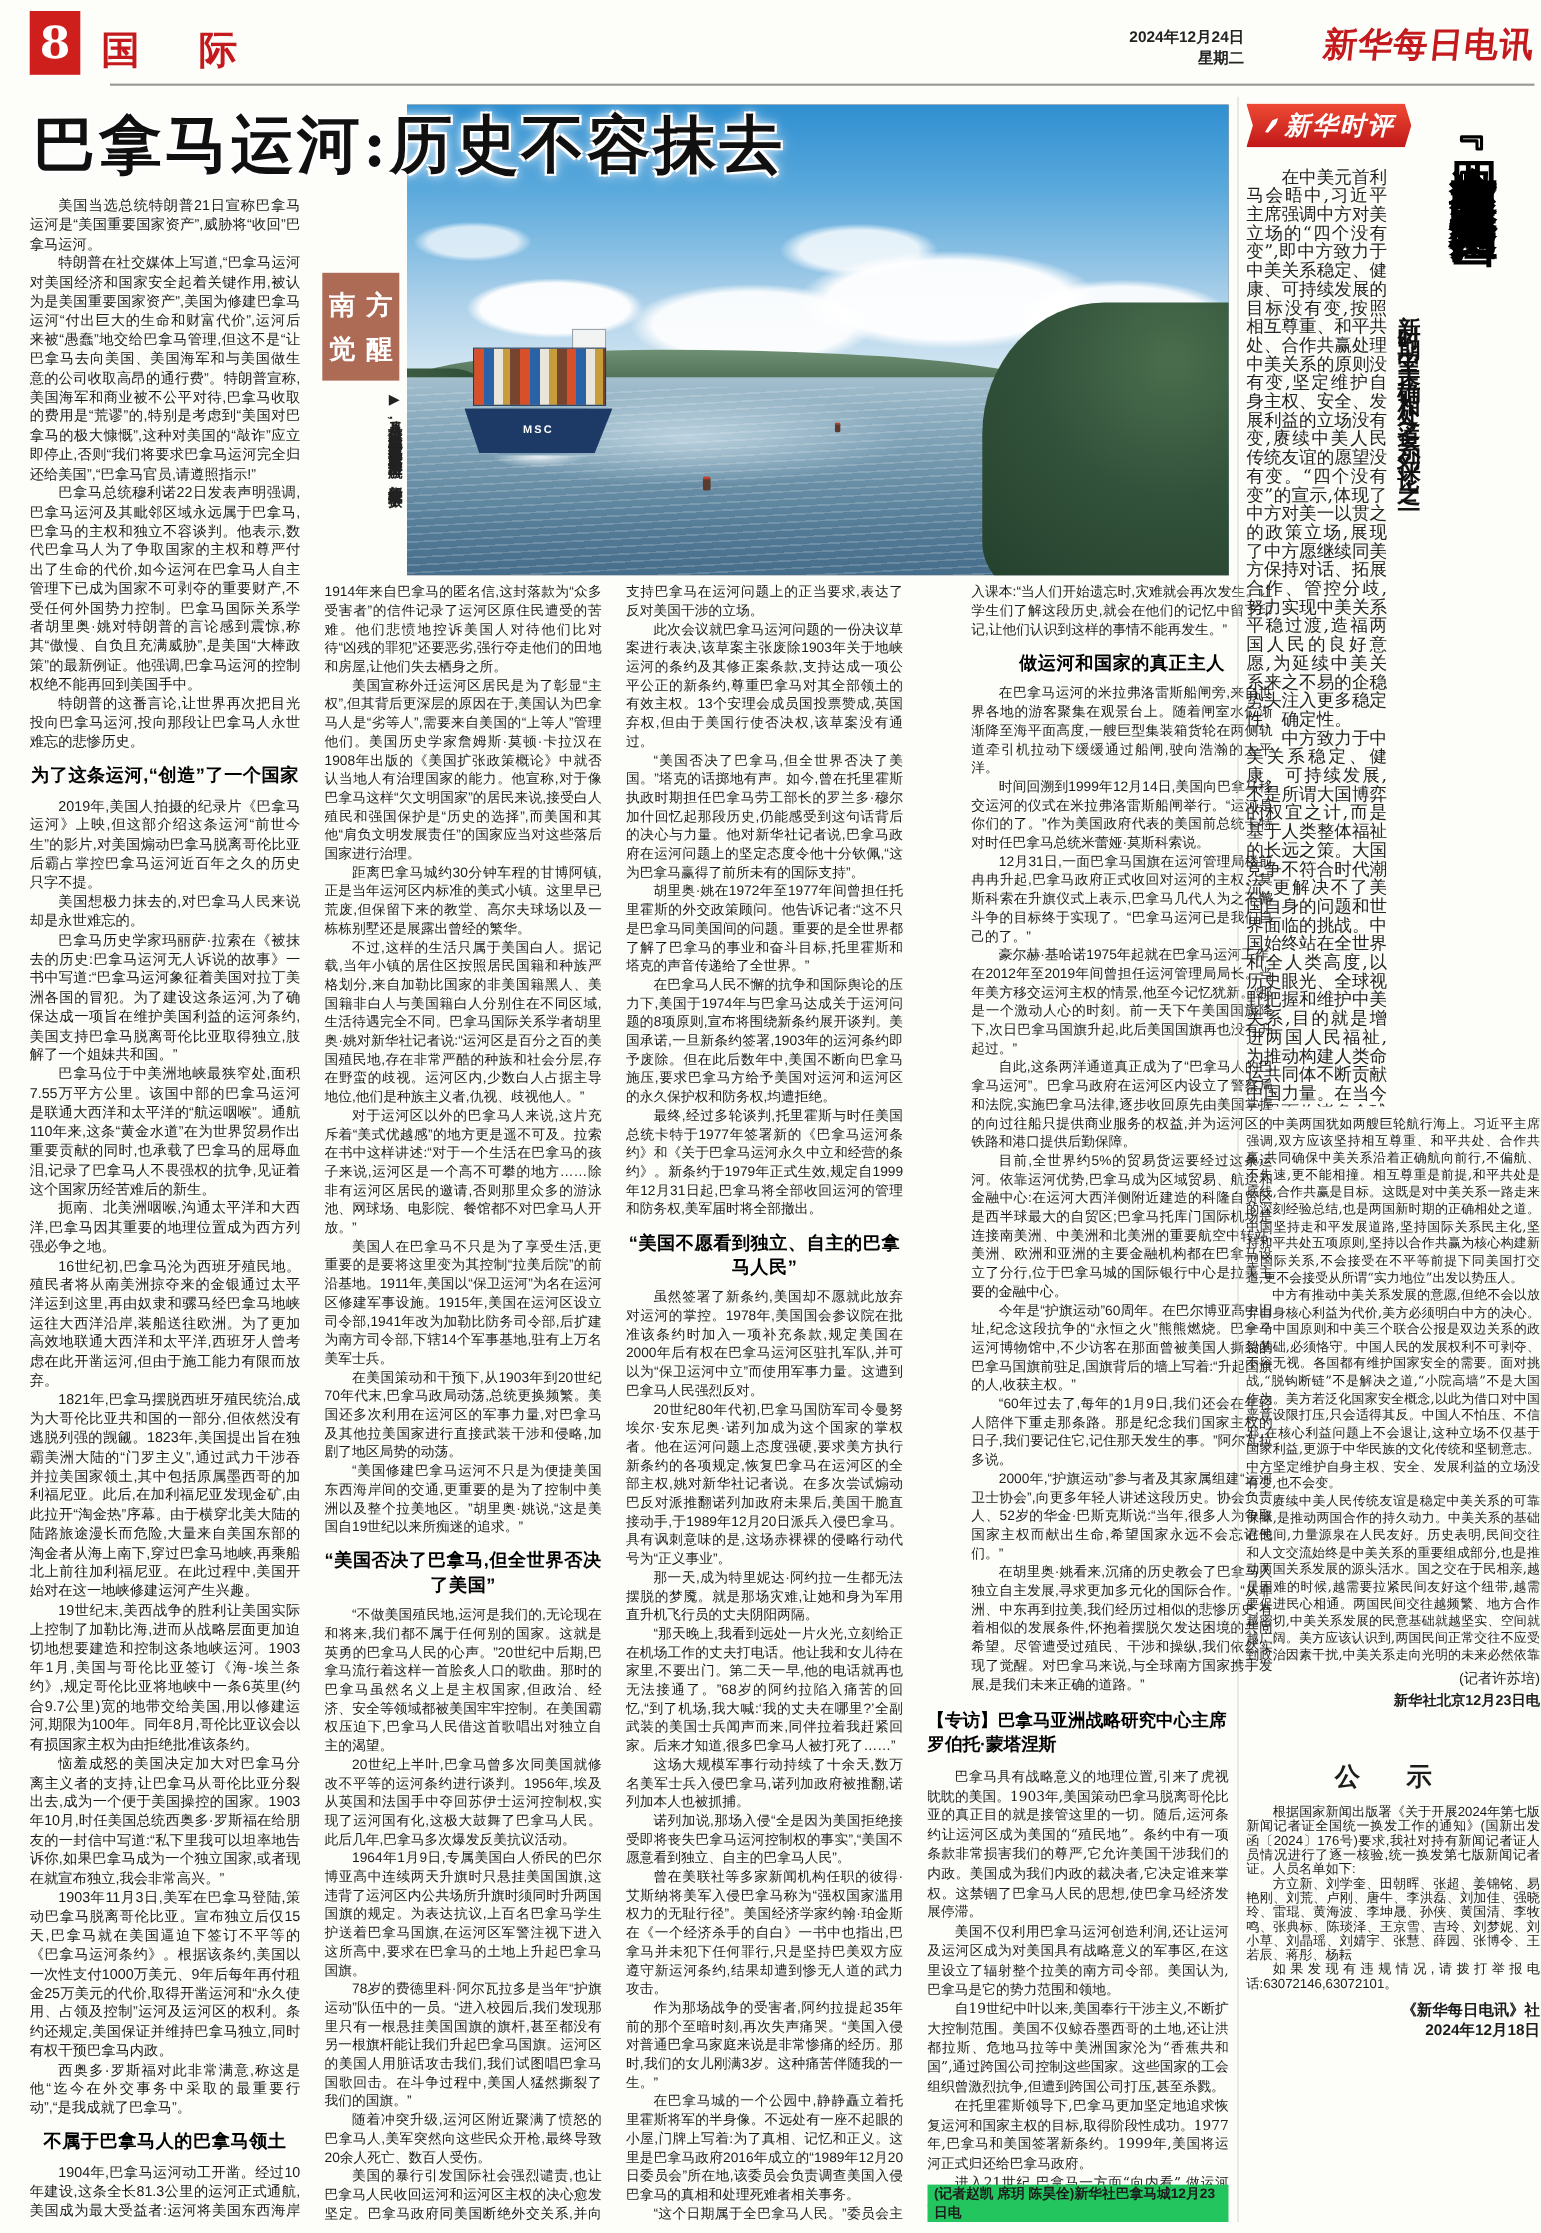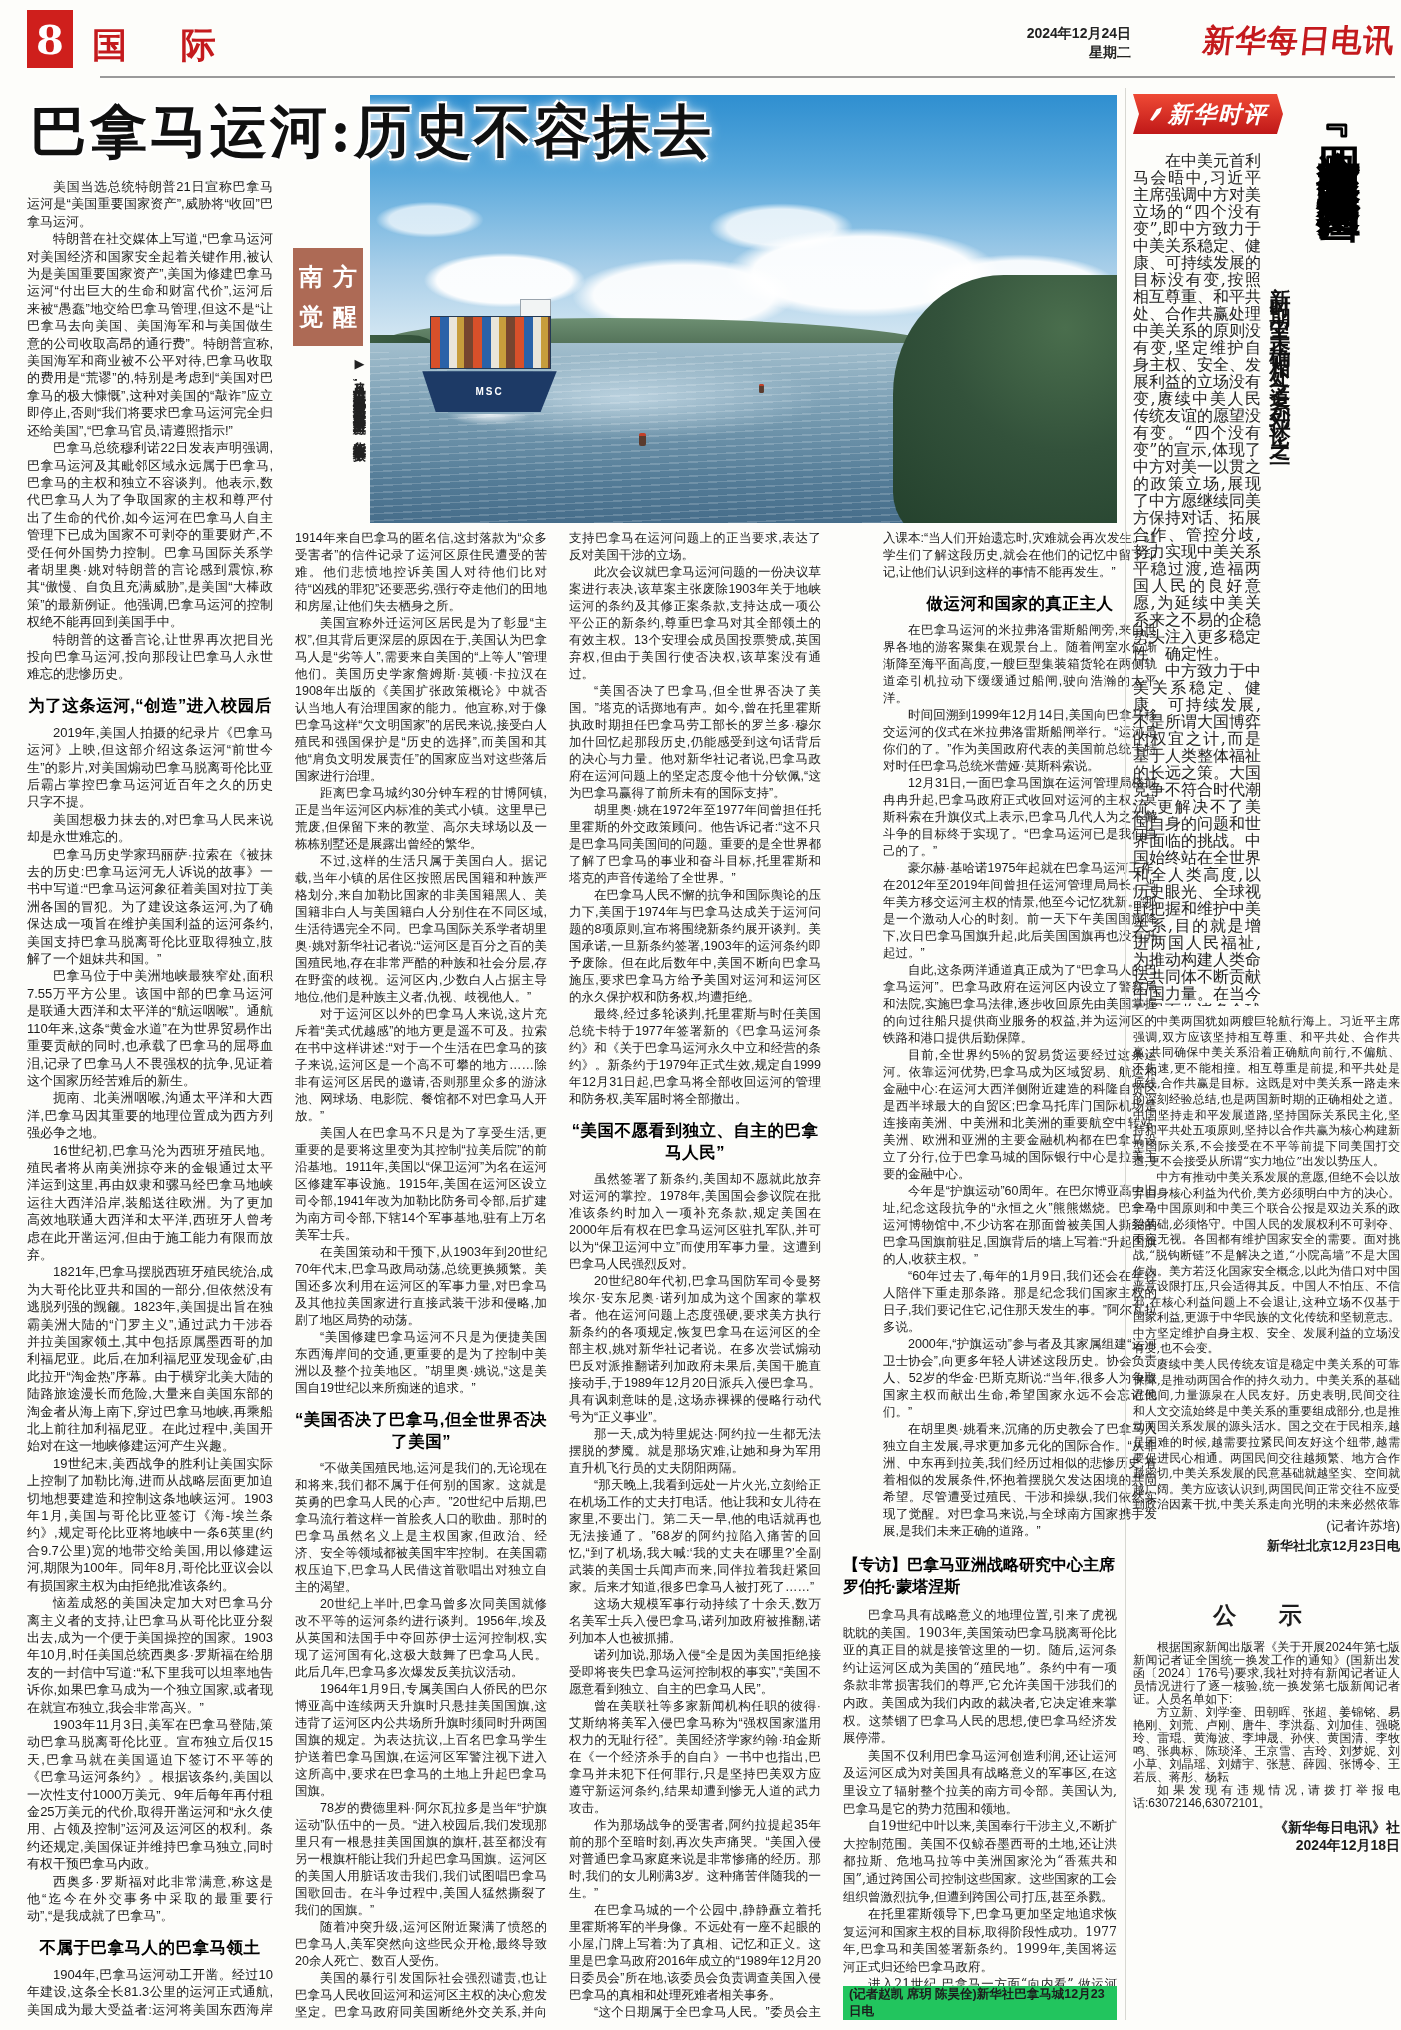--- a/index.html
+++ b/index.html
@@ -141,21 +141,21 @@
         <span>醒</span>
       </div>
   </div>
   <div class="caption">▶八月二十八日,在巴拿马首都巴拿马城附近,一艘货轮在巴拿马运河上航行。 新华社记者李木子摄</div>
 
   <div class="col col-1">
       <div class="it-p">美国当选总统特朗普21日宣称巴拿马运河是“美国重要国家资产”,威胁将“收回”巴拿马运河。</div>
       <div class="it-p">特朗普在社交媒体上写道,“巴拿马运河对美国经济和国家安全起着关键作用,被认为是美国重要国家资产”,美国为修建巴拿马运河“付出巨大的生命和财富代价”,运河后来被“愚蠢”地交给巴拿马管理,但这不是“让巴拿马去向美国、美国海军和与美国做生意的公司收取高昂的通行费”。特朗普宣称,美国海军和商业被不公平对待,巴拿马收取的费用是“荒谬”的,特别是考虑到“美国对巴拿马的极大慷慨”,这种对美国的“敲诈”应立即停止,否则“我们将要求巴拿马运河完全归还给美国”,“巴拿马官员,请遵照指示!”</div>
       <div class="it-p">巴拿马总统穆利诺22日发表声明强调,巴拿马运河及其毗邻区域永远属于巴拿马,巴拿马的主权和独立不容谈判。他表示,数代巴拿马人为了争取国家的主权和尊严付出了生命的代价,如今运河在巴拿马人自主管理下已成为国家不可剥夺的重要财产,不受任何外国势力控制。巴拿马国际关系学者胡里奥·姚对特朗普的言论感到震惊,称其“傲慢、自负且充满威胁”,是美国“大棒政策”的最新例证。他强调,巴拿马运河的控制权绝不能再回到美国手中。</div>
       <div class="it-p">特朗普的这番言论,让世界再次把目光投向巴拿马运河,投向那段让巴拿马人永世难忘的悲惨历史。</div>
-      <div class="it-h">为了这条运河,“创造”进入校园后</div>
+      <div class="it-h">为了这条运河,“创造”了一个国家</div>
       <div class="it-p">2019年,美国人拍摄的纪录片《巴拿马运河》上映,但这部介绍这条运河“前世今生”的影片,对美国煽动巴拿马脱离哥伦比亚后霸占掌控巴拿马运河近百年之久的历史只字不提。</div>
       <div class="it-p">美国想极力抹去的,对巴拿马人民来说却是永世难忘的。</div>
       <div class="it-p">巴拿马历史学家玛丽萨·拉索在《被抹去的历史:巴拿马运河无人诉说的故事》一书中写道:“巴拿马运河象征着美国对拉丁美洲各国的冒犯。为了建设这条运河,为了确保达成一项旨在维护美国利益的运河条约,美国支持巴拿马脱离哥伦比亚取得独立,肢解了一个姐妹共和国。”</div>
       <div class="it-p">巴拿马位于中美洲地峡最狭窄处,面积7.55万平方公里。该国中部的巴拿马运河是联通大西洋和太平洋的“航运咽喉”。通航110年来,这条“黄金水道”在为世界贸易作出重要贡献的同时,也承载了巴拿马的屈辱血泪,记录了巴拿马人不畏强权的抗争,见证着这个国家历经苦难后的新生。</div>
       <div class="it-p">扼南、北美洲咽喉,沟通太平洋和大西洋,巴拿马因其重要的地理位置成为西方列强必争之地。</div>
       <div class="it-p">16世纪初,巴拿马沦为西班牙殖民地。殖民者将从南美洲掠夺来的金银通过太平洋运到这里,再由奴隶和骡马经巴拿马地峡运往大西洋沿岸,装船送往欧洲。为了更加高效地联通大西洋和太平洋,西班牙人曾考虑在此开凿运河,但由于施工能力有限而放弃。</div>
       <div class="it-p">1821年,巴拿马摆脱西班牙殖民统治,成为大哥伦比亚共和国的一部分,但依然没有逃脱列强的觊觎。1823年,美国提出旨在独霸美洲大陆的“门罗主义”,通过武力干涉吞并拉美国家领土,其中包括原属墨西哥的加利福尼亚。此后,在加利福尼亚发现金矿,由此拉开“淘金热”序幕。由于横穿北美大陆的陆路旅途漫长而危险,大量来自美国东部的淘金者从海上南下,穿过巴拿马地峡,再乘船北上前往加利福尼亚。在此过程中,美国开始对在这一地峡修建运河产生兴趣。</div>
       <div class="it-p">19世纪末,美西战争的胜利让美国实际上控制了加勒比海,进而从战略层面更加迫切地想要建造和控制这条地峡运河。1903年1月,美国与哥伦比亚签订《海-埃兰条约》,规定哥伦比亚将地峡中一条6英里(约合9.7公里)宽的地带交给美国,用以修建运河,期限为100年。同年8月,哥伦比亚议会以有损国家主权为由拒绝批准该条约。</div>
       <div class="it-p">恼羞成怒的美国决定加大对巴拿马分离主义者的支持,让巴拿马从哥伦比亚分裂出去,成为一个便于美国操控的国家。1903年10月,时任美国总统西奥多·罗斯福在给朋友的一封信中写道:“私下里我可以坦率地告诉你,如果巴拿马成为一个独立国家,或者现在就宣布独立,我会非常高兴。”</div>
       <div class="it-p">1903年11月3日,美军在巴拿马登陆,策动巴拿马脱离哥伦比亚。宣布独立后仅15天,巴拿马就在美国逼迫下签订不平等的《巴拿马运河条约》。根据该条约,美国以一次性支付1000万美元、9年后每年再付租金25万美元的代价,取得开凿运河和“永久使用、占领及控制”运河及运河区的权利。条约还规定,美国保证并维持巴拿马独立,同时有权干预巴拿马内政。</div>

